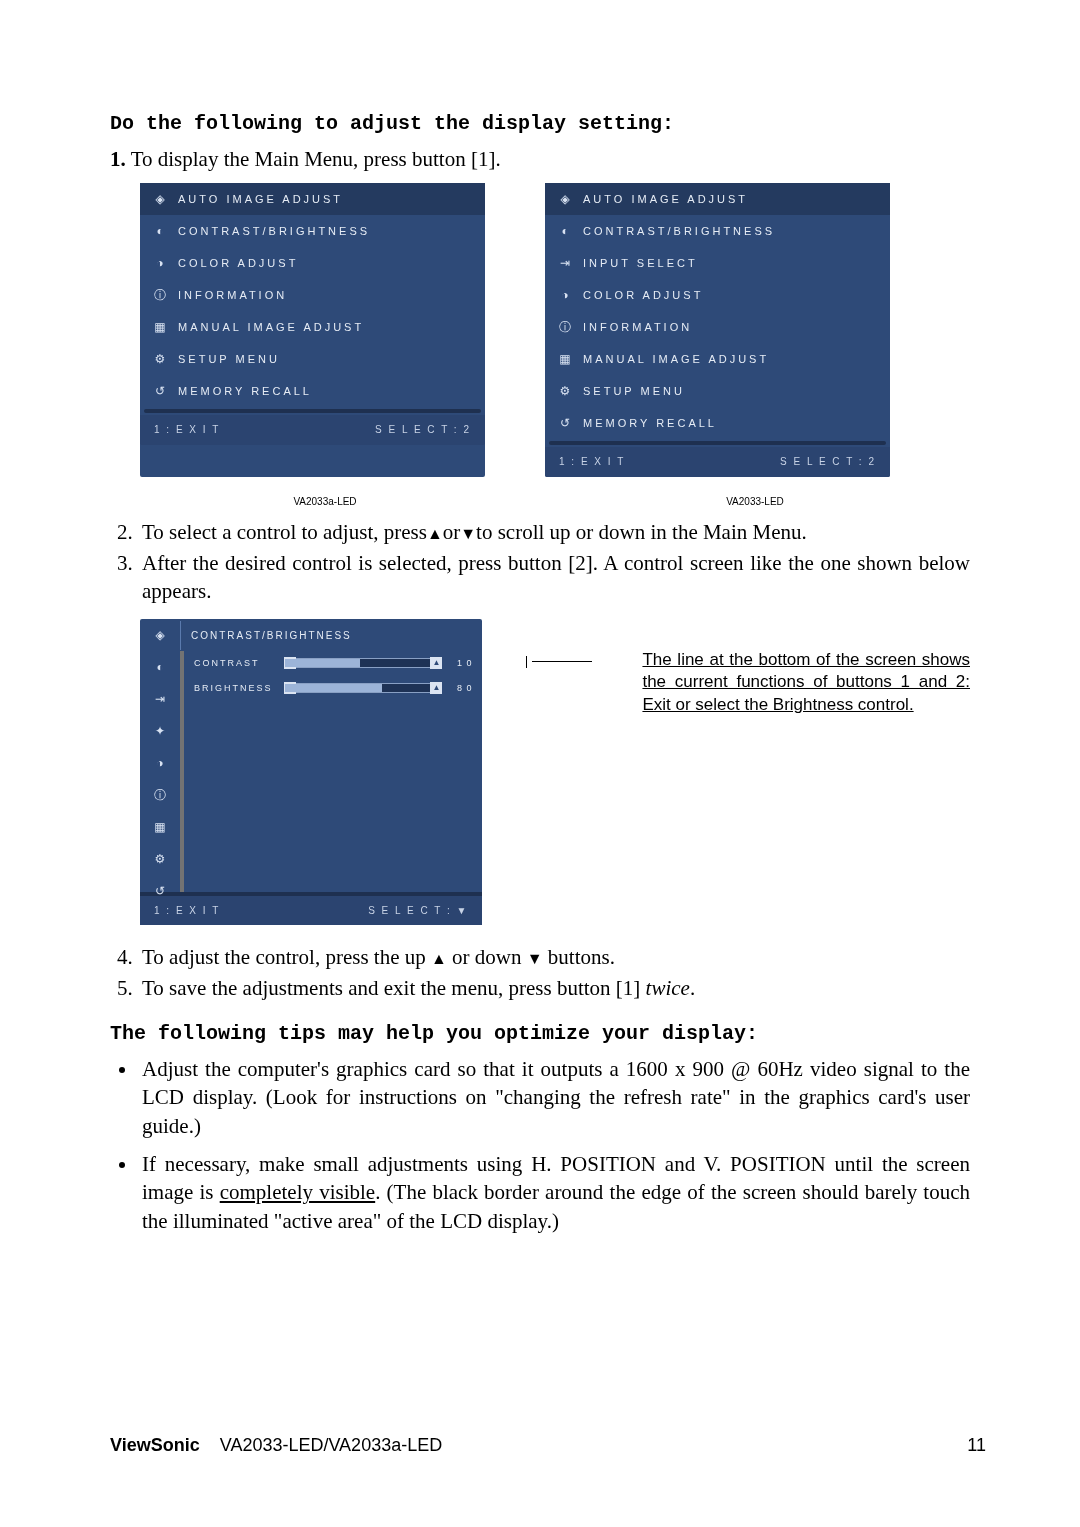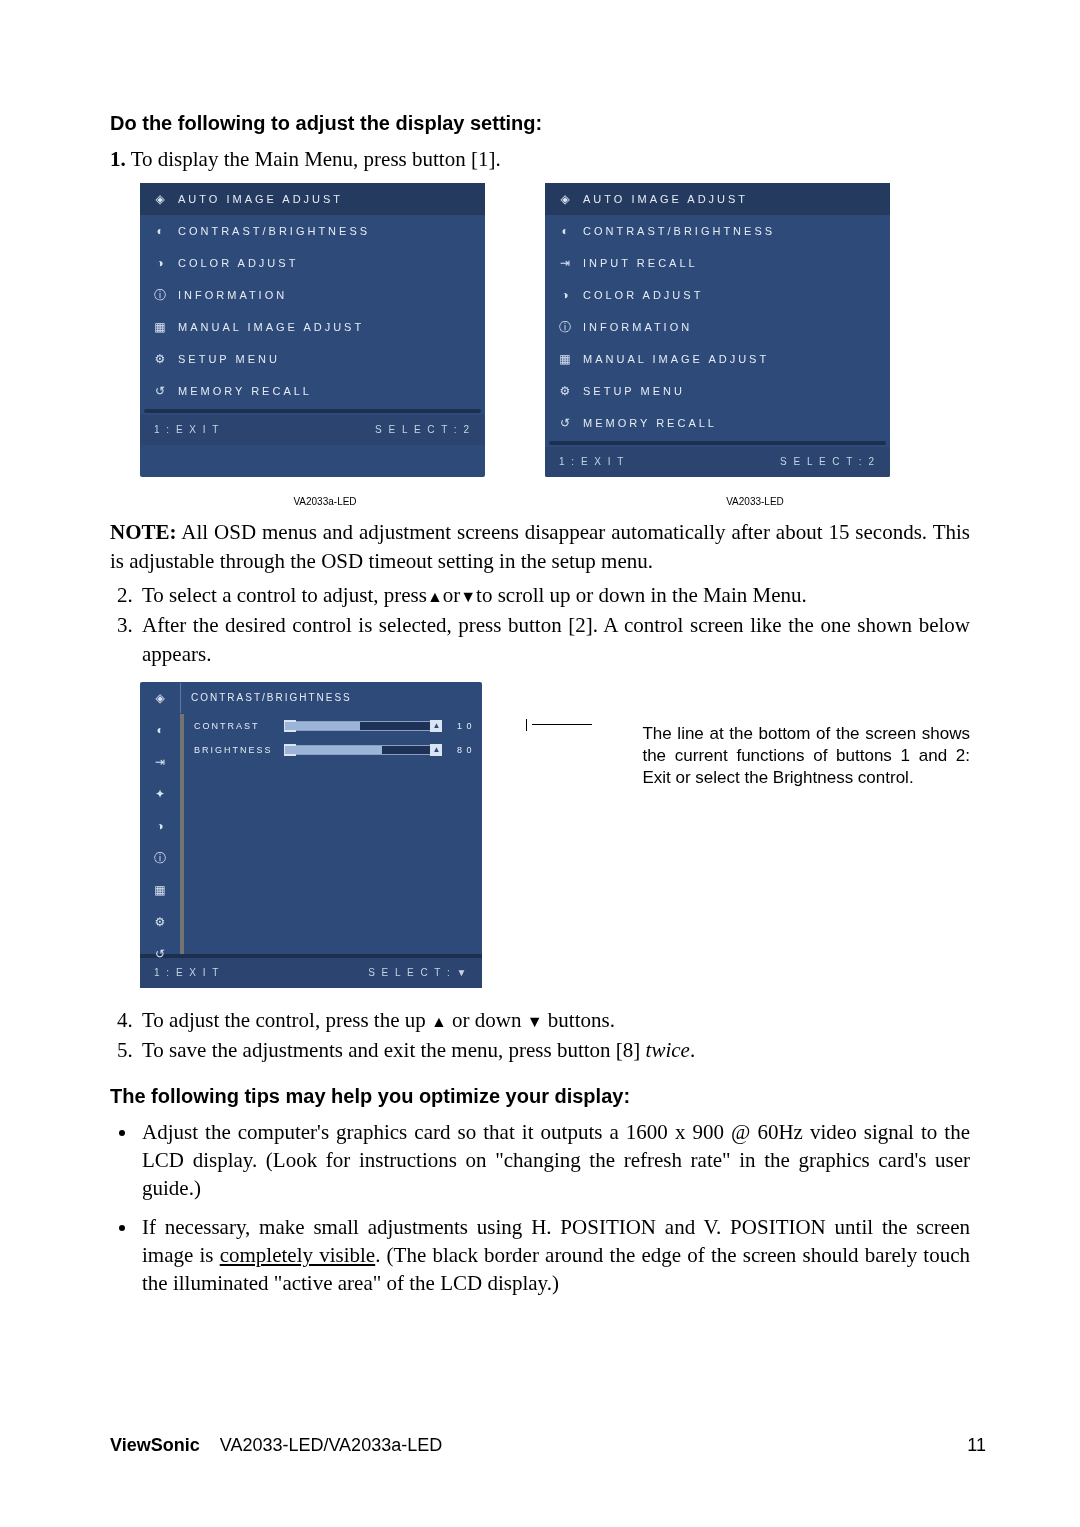--- a/index.html
+++ b/index.html
@@ -13,21 +13,21 @@
     width:1080px;
     height:1527px;
     box-sizing:border-box;
     padding:110px 110px 0 110px;
     position:relative;
     font-size:21px;
     line-height:1.35;
   }
   .bold{font-weight:bold;}
   .italic{font-style:italic;}
-  .h{font-family:Liberation Sans, sans-serif;font-weight:bold;font-size:20px;margin:0 0 8px 0;}
+  .h{font-family:Liberation Mono, monospace;font-weight:bold;font-size:20px;margin:0 0 8px 0;}
   ol{margin:0;padding-left:28px;}
   ol li{padding-left:4px;margin-bottom:6px;text-align:justify;}
   ol.tight li{margin-bottom:2px;}
   ul{list-style:disc;margin:0;padding-left:28px;}
   ul li{padding-left:4px;margin-bottom:10px;text-align:justify;}
 
   
   .osd-row{display:flex;gap:60px;margin:10px 0 10px 30px;}
   .osd{
     width:345px;
@@ -107,21 +107,21 @@
 
   .callout-line{
     width:60px;border-top:1px solid #000;margin-top:42px;flex:0 0 60px;
     position:relative;
   }
   .callout-line::before{
     content:"";position:absolute;left:-6px;top:-6px;height:12px;border-left:1px solid #000;
   }
   .callout{
     font-family:Arial,Helvetica,sans-serif;font-size:17px;
-    width:330px;text-align:justify;margin-top:41px;line-height:1.3;
+    width:330px;text-align:justify;margin-top:30px;line-height:1.3;text-decoration:underline;
   }
 
   .upico,.dnico{font-size:16px;}
 
   .footer{
     position:absolute;left:110px;right:94px;bottom:70px;
     display:flex;justify-content:space-between;
     font-family:Arial,Helvetica,sans-serif;font-size:18px;
   }
   .footer .brand{font-weight:bold;}
@@ -181,21 +181,21 @@
       <div class="osd-item sel">
           <span class="osd-ico">◈</span>
           <span>AUTO IMAGE ADJUST</span>
         </div>
       <div class="osd-item">
           <span class="osd-ico">◐</span>
           <span>CONTRAST/BRIGHTNESS</span>
         </div>
       <div class="osd-item">
           <span class="osd-ico">⇥</span>
-          <span>INPUT RECALL</span>
+          <span>INPUT SELECT</span>
         </div>
       <div class="osd-item">
           <span class="osd-ico">◑</span>
           <span>COLOR ADJUST</span>
         </div>
       <div class="osd-item">
           <span class="osd-ico">ⓘ</span>
           <span>INFORMATION</span>
         </div>
       <div class="osd-item">
@@ -216,23 +216,20 @@
         <span>S E L E C T : 2</span>
       </div>
     </div>
   </div>
 
   <div class="models">
     <div class="model">VA2033a-LED</div>
     <div class="model">VA2033-LED</div>
   </div>
 
-  <p style="margin:0 0 6px 0;text-align:justify;">
-    <span class="bold">NOTE:</span><span> All OSD menus and adjustment screens disappear automatically after about 15 seconds. This is adjustable through the OSD timeout setting in the setup menu.</span>
-  </p>
 
   <ol start="2" class="tight">
     <li>
       <span>To select a control to adjust, press</span><span class="upico">▲</span><span>or</span><span class="dnico">▼</span><span>to scroll up or down in the Main Menu.</span>
     </li>
     <li>After the desired control is selected, press button [2]. A control screen like the one shown below appears.</li>
   </ol>
 
   <div class="cb-wrap">
     <div class="cb">
@@ -298,21 +295,21 @@
     </div>
     <div class="callout-line"></div>
     <div class="callout">The line at the bottom of the screen shows the current functions of buttons 1 and 2: Exit or select the Brightness control.</div>
   </div>
 
   <ol start="4" class="tight" style="margin-bottom:18px;">
     <li>
       <span>To adjust the control, press the up </span><span class="upico">▲</span><span> or down </span><span class="dnico">▼</span><span> buttons.</span>
     </li>
     <li>
-      <span>To save the adjustments and exit the menu, press button [8] </span><span class="italic">twice</span><span>.</span>
+      <span>To save the adjustments and exit the menu, press button [1] </span><span class="italic">twice</span><span>.</span>
     </li>
   </ol>
 
   <p class="h">The following tips may help you optimize your display:</p>
 
   <ul>
     <li>Adjust the computer's graphics card so that it outputs a 1600 x 900 @ 60Hz video signal to the LCD display. (Look for instructions on "changing the refresh rate" in the graphics card's user guide.)</li>
     <li>
       <span>If necessary, make small adjustments using H. POSITION and V. POSITION until the screen image is </span><span class="underline">completely visible</span><span>. (The black border around the edge of the screen should barely touch the illuminated "active area" of the LCD display.)</span>
     </li>

